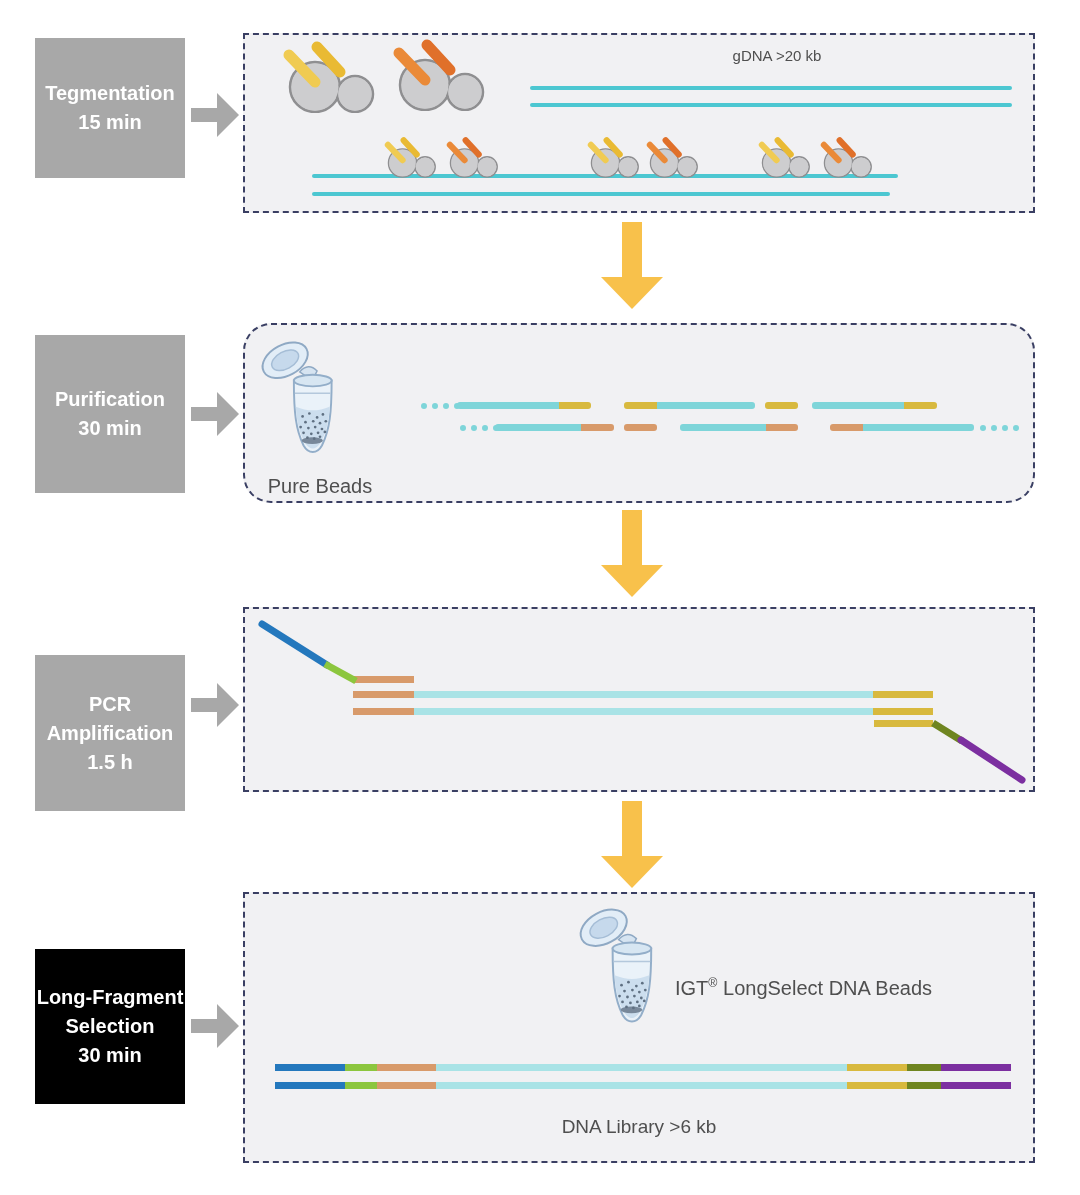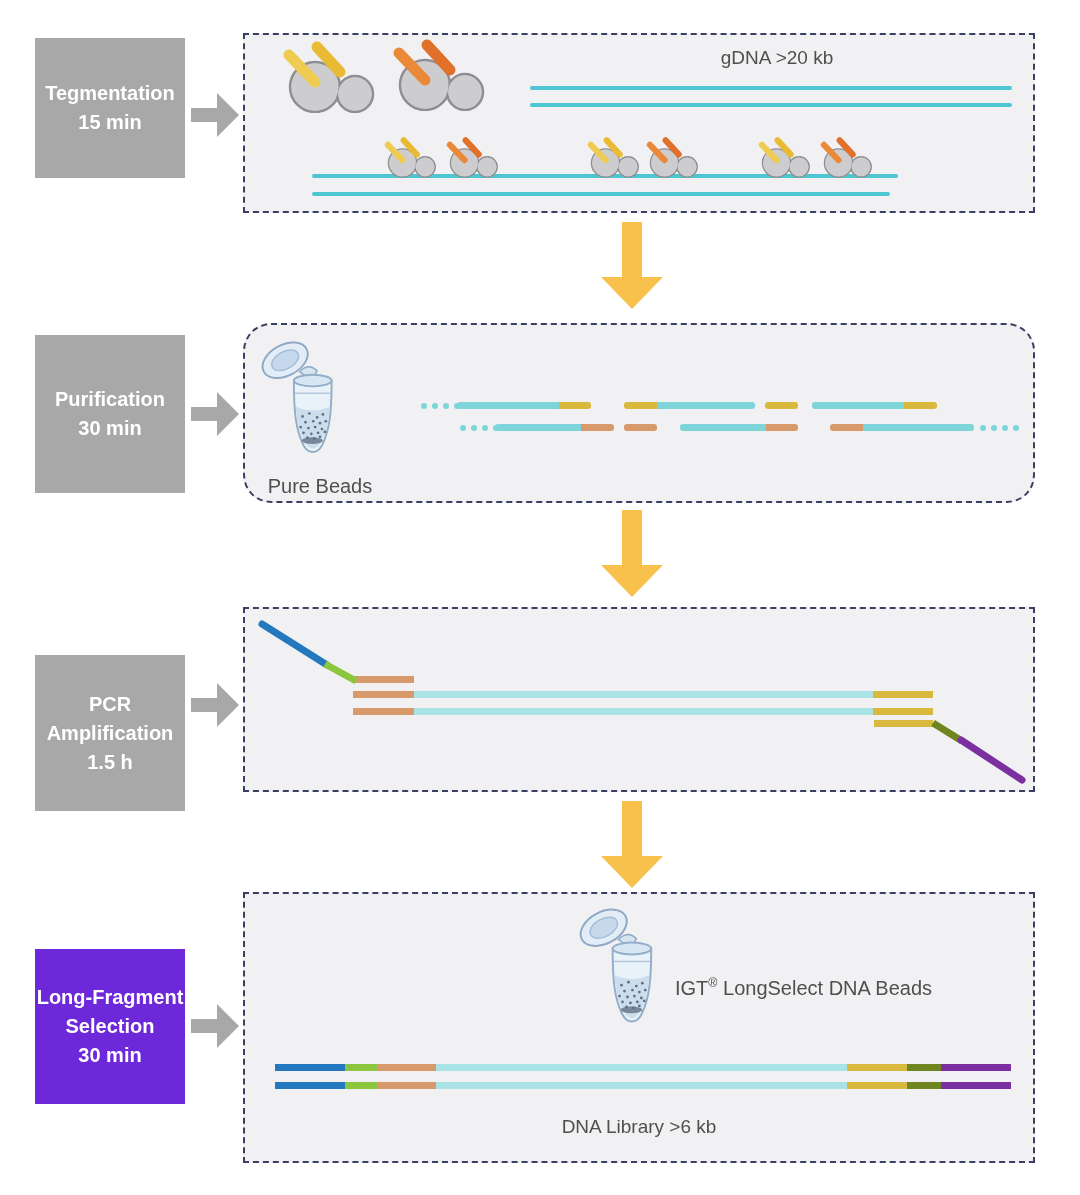--- a/index.html
+++ b/index.html
@@ -34,21 +34,21 @@
   </div>
   <div class="step-box" style="top: 335px; height: 158px; background: rgb(168, 168, 168);">
     <span class="ln">Purification</span>
     <span class="ln">30 min</span>
   </div>
   <div class="step-box" style="top: 627px; height: 156px; background: rgb(168, 168, 168); margin-top: 28px;">
     <span class="ln">PCR</span>
     <span class="ln">Amplification</span>
     <span class="ln">1.5 h</span>
   </div>
-  <div class="step-box" style="top: 949px; height: 155px; background: #6d28d9;">
+  <div class="step-box" style="top: 949px; height: 155px; background: #000000;">
     <span class="ln">Long-Fragment</span>
     <span class="ln">Selection</span>
     <span class="ln">30 min</span>
   </div>
 
   <svg class="arrow" style="left:191px;top:93px;" width="48" height="44">
       <polygon points="0,15 26,15 26,0 48,22 26,44 26,29 0,29" fill="#a8a8a8"></polygon>
     </svg>
   <svg class="arrow" style="left:191px;top:392px;" width="48" height="44">
       <polygon points="0,15 26,15 26,0 48,22 26,44 26,29 0,29" fill="#a8a8a8"></polygon>
@@ -64,21 +64,21 @@
       <polygon points="21,0 41,0 41,55 62,55 31,87 0,55 21,55" fill="#f8c14b"></polygon>
     </svg>
   <svg class="arrow" style="left:601px;top:510px;" width="62" height="88">
       <polygon points="21,0 41,0 41,55 62,55 31,87 0,55 21,55" fill="#f8c14b"></polygon>
     </svg>
   <svg class="arrow" style="left:601px;top:801px;" width="62" height="88">
       <polygon points="21,0 41,0 41,55 62,55 31,87 0,55 21,55" fill="#f8c14b"></polygon>
     </svg>
 
   <div class="panel" style="top:33px;height:176px;">
-    <div class="note" style="left:432px;top:12px;width:200px;text-align:center;font-size:19px;">gDNA &gt;20 kb</div>
+    <div class="note" style="left:432px;top:12px;width:200px;text-align:center;font-size:15px;">gDNA &gt;20 kb</div>
     <div class="layer">
         <span class="bar" style="left: 285px; top: 51px; height: 4px;">
           <i style="width: 482px; background: rgb(76, 199, 209);"></i>
         </span>
         <span class="bar" style="left: 285px; top: 68px; height: 4px;">
           <i style="width: 482px; background: rgb(76, 199, 209);"></i>
         </span>
         <span class="bar" style="left: 67px; top: 139px; height: 4px;">
           <i style="width: 586px; background: rgb(76, 199, 209);"></i>
         </span>

